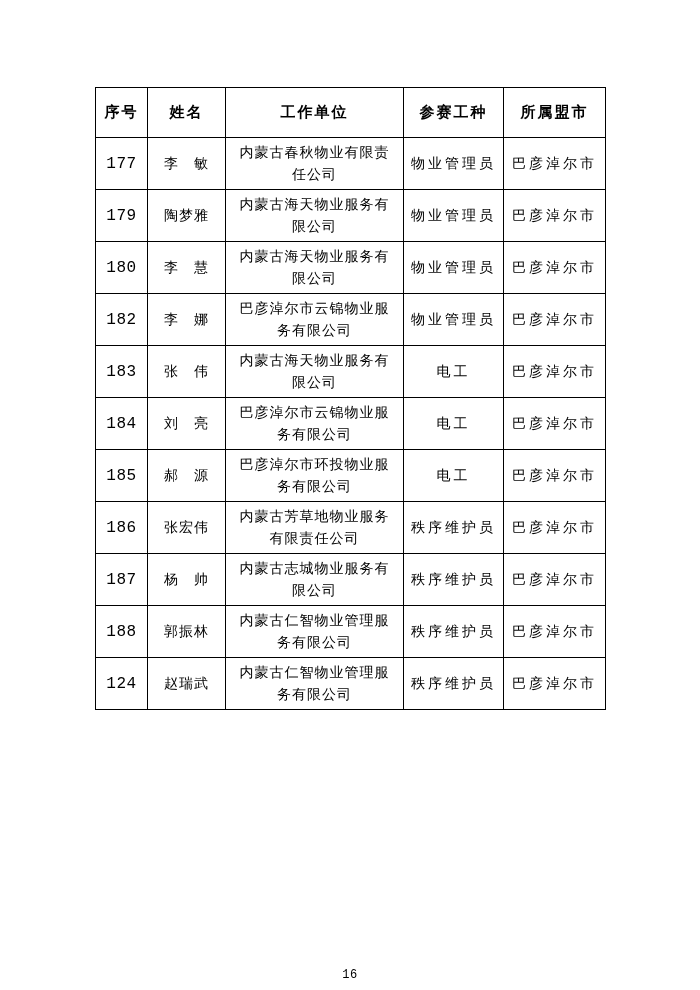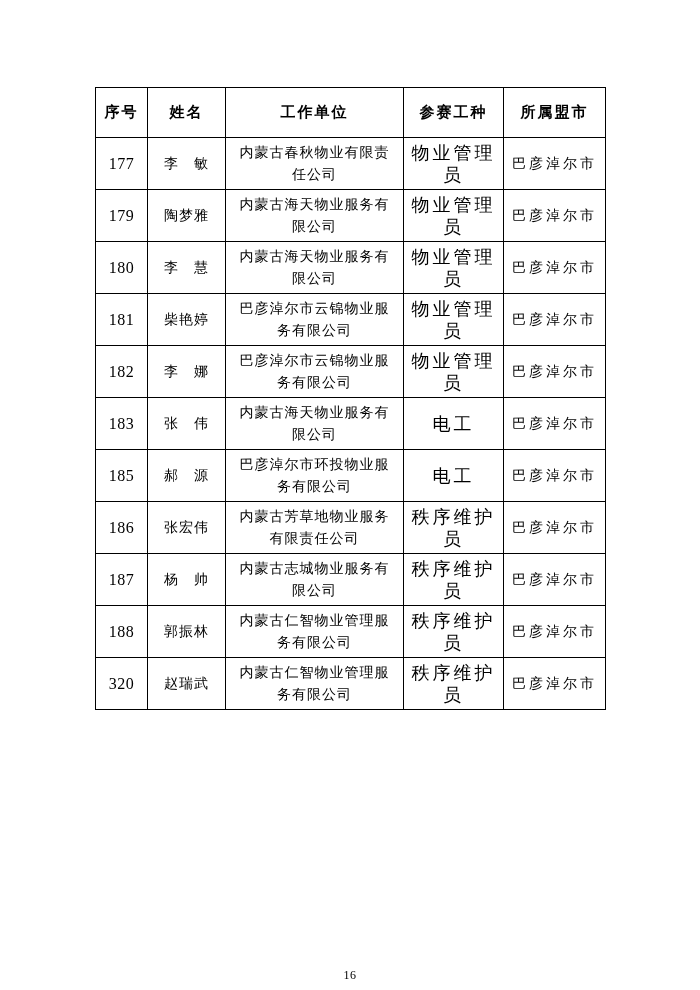--- a/index.html
+++ b/index.html
@@ -6,21 +6,21 @@
   html, body {
     margin: 0;
     padding: 0;
     background: #ffffff;
   }
   .page {
     position: relative;
     width: 700px;
     height: 990px;
     background: #ffffff;
-    font-family: Liberation Serif, serif;
+    font-family: Liberation Mono, monospace;
     color: #000000;
     overflow: hidden;
   }
   table.roster {
     position: absolute;
     left: 95px;
     top: 87px;
     width: 510px;
     border-collapse: collapse;
     table-layout: fixed;
@@ -48,21 +48,21 @@
     font-size: 14px;
     letter-spacing: 1px;
   }
   td.unit {
     font-size: 14px;
     line-height: 22px;
     white-space: pre-line;
     letter-spacing: 1px;
   }
   td.trade {
-    font-size: 18px;
+    font-size: 14px;
     line-height: 22px;
     white-space: pre-line;
     letter-spacing: 3px;
   }
   td.city {
     font-size: 14px;
     letter-spacing: 3px;
   }
   .page-number {
     position: absolute;
@@ -115,40 +115,40 @@
         </tr>
         <tr>
           <td class="no">180</td>
           <td class="name">李　慧</td>
           <td class="unit">内蒙古海天物业服务有
 限公司</td>
           <td class="trade">物业管理员</td>
           <td class="city">巴彦淖尔市</td>
         </tr>
         <tr>
-          <td class="no">181</td>
-          <td class="name">柴艳婷</td>
-          <td class="unit">巴彦淖尔市云锦物业服
-务有限公司</td>
-          <td class="trade">物业管理员</td>
-          <td class="city">巴彦淖尔市</td>
-        </tr>
-        <tr>
           <td class="no">182</td>
           <td class="name">李　娜</td>
           <td class="unit">巴彦淖尔市云锦物业服
 务有限公司</td>
           <td class="trade">物业管理员</td>
           <td class="city">巴彦淖尔市</td>
         </tr>
         <tr>
           <td class="no">183</td>
           <td class="name">张　伟</td>
           <td class="unit">内蒙古海天物业服务有
 限公司</td>
+          <td class="trade">电工</td>
+          <td class="city">巴彦淖尔市</td>
+        </tr>
+        <tr>
+          <td class="no">184</td>
+          <td class="name">刘　亮</td>
+          <td class="unit">巴彦淖尔市云锦物业服
+务有限公司</td>
           <td class="trade">电工</td>
           <td class="city">巴彦淖尔市</td>
         </tr>
         <tr>
           <td class="no">185</td>
           <td class="name">郝　源</td>
           <td class="unit">巴彦淖尔市环投物业服
 务有限公司</td>
           <td class="trade">电工</td>
           <td class="city">巴彦淖尔市</td>
@@ -171,21 +171,21 @@
         </tr>
         <tr>
           <td class="no">188</td>
           <td class="name">郭振林</td>
           <td class="unit">内蒙古仁智物业管理服
 务有限公司</td>
           <td class="trade">秩序维护员</td>
           <td class="city">巴彦淖尔市</td>
         </tr>
         <tr>
-          <td class="no">320</td>
+          <td class="no">124</td>
           <td class="name">赵瑞武</td>
           <td class="unit">内蒙古仁智物业管理服
 务有限公司</td>
           <td class="trade">秩序维护员</td>
           <td class="city">巴彦淖尔市</td>
         </tr>
       </tbody>
   </table>
 
   <div class="page-number">16</div>

